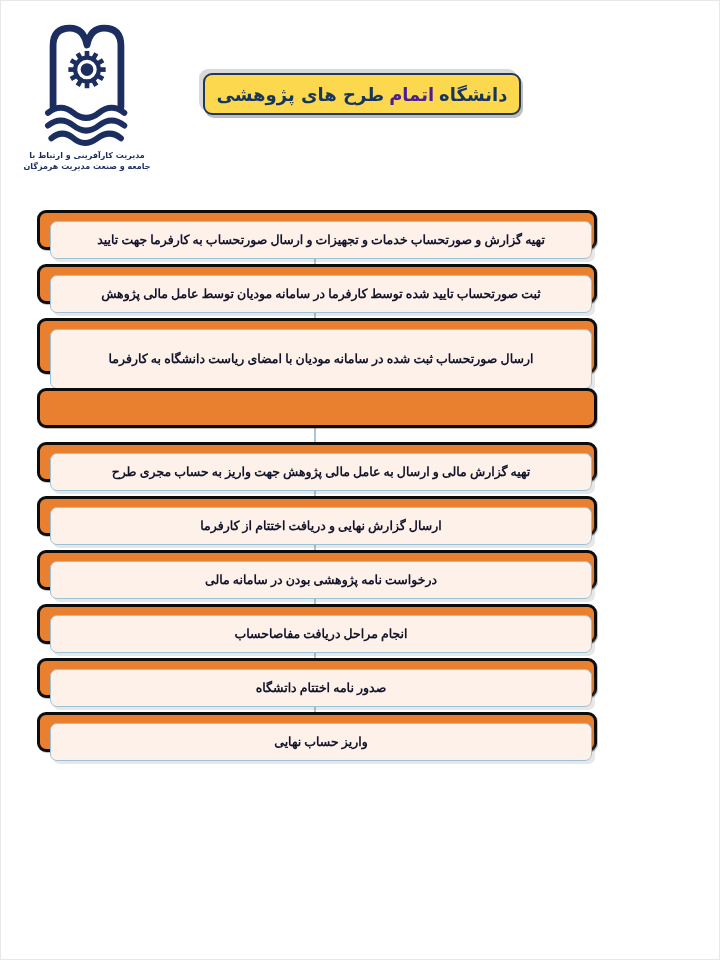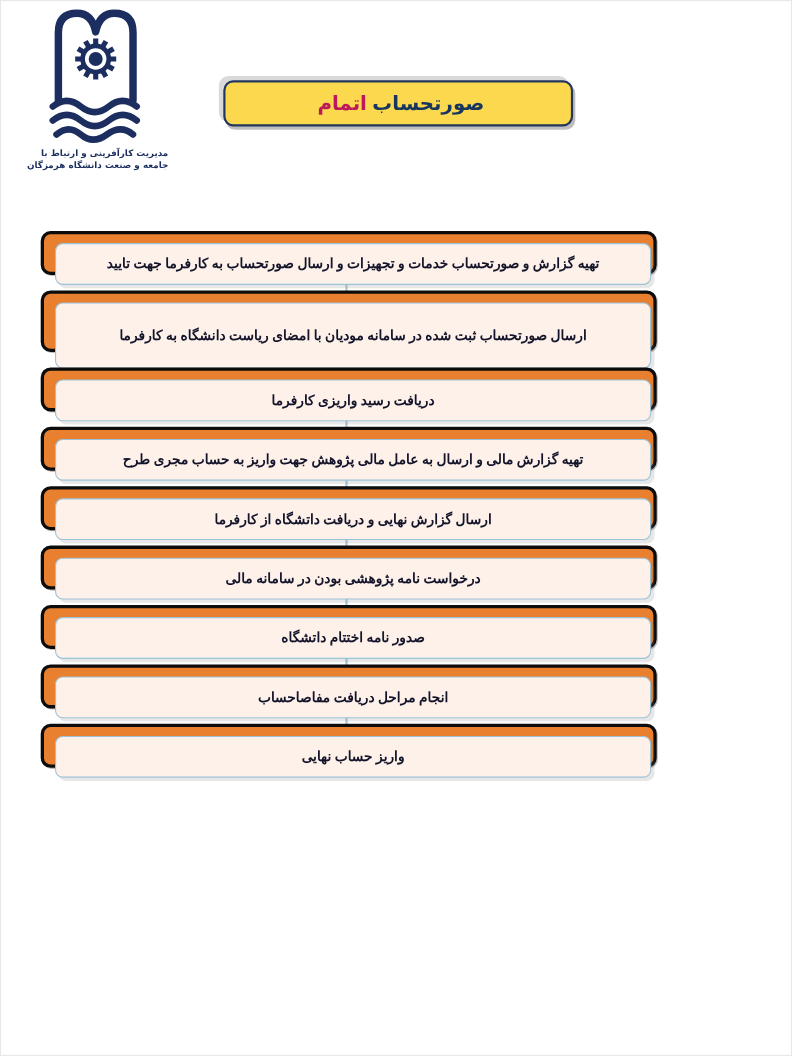--- a/index.html
+++ b/index.html
@@ -4,37 +4,37 @@
 <style>
   * { margin:0; padding:0; box-sizing:border-box; }
   html,body { background:#fff; }
   body { font-family:"DejaVu Sans","Liberation Sans",sans-serif; }
   .page {
     position:relative; width:720px; height:960px; background:#ffffff;
     border:1px solid #e8e8e8; overflow:hidden; margin:0 auto;
   }
 
   
-  .logo { position:absolute; left:20px; top:0; width:132px; text-align:right; }
+  .logo { position:absolute; left:20px; top:16px; width:132px; text-align:center; }
   .logo svg { display:block; margin:0 auto; }
   .logo-cap {
     color:#1b2e5f; font-weight:bold; font-size:8px; line-height:1.35;
     direction:rtl; white-space:nowrap;
   }
 
   
   .banner {
     position:absolute; left:202px; top:72px; width:318px; height:42px;
     background:#fbd84e; border:2px solid #22365e; border-radius:9px;
     display:flex; align-items:center; justify-content:center;
     direction:rtl; font-weight:bold; font-size:18px; color:#17365d;
     box-shadow:-4px -4px 0 rgba(170,170,170,.45), 2px 3px 0 rgba(40,40,40,.30);
     white-space:nowrap;
   }
-  .banner .hl { color:#be185d; margin:0 5px; }
+  .banner .hl { color:#4c1d95; margin:0 5px; }
 
   
   .steps {
     position:absolute; left:36px; top:209px; width:560px;
     display:flex; flex-direction:column; gap:4px;font-family:Liberation Serif, serif;
   }
   .vline {
     position:absolute; left:277px; top:40px; bottom:40px; width:2px;
     background:#a9c7d9; z-index:0;
   }
@@ -85,85 +85,89 @@
       </g>
       <circle cx="60" cy="62" r="14" fill="#ffffff" stroke="#1b2e5f" stroke-width="5"></circle>
       <circle cx="60" cy="62" r="7.5" fill="#1b2e5f"></circle>
       <g fill="none" stroke="#1b2e5f" stroke-width="7" stroke-linecap="round">
         <path d="M14,113 Q29,101 44,113 T74,113 T104,113"></path>
         <path d="M14,128 Q29,116 44,128 T74,128 T104,128"></path>
         <path d="M18,143 Q31,132 44,143 T72,143 T100,143"></path>
       </g>
     </svg>
     <div class="logo-cap">مدیریت کارآفرینی و ارتباط با</div>
-    <div class="logo-cap">جامعه و صنعت دانشگاه هرمزگان</div>
+    <div class="logo-cap">جامعه و صنعت مدیریت هرمزگان</div>
   </div>
 
   <div class="banner">
-    <span>صورتحساب</span>
+    <span>دانشگاه</span>
     <span class="hl">اتمام</span>
+    <span>طرح های پژوهشی</span>
   </div>
 
   <div class="steps">
     <div class="vline"></div>
 
   <div class="step">
     <div class="back"></div>
     <div class="front">
       <span class="lbl">تهیه گزارش و صورتحساب خدمات و تجهیزات و ارسال صورتحساب به کارفرما جهت تایید</span>
     </div>
   </div>
 
+  <div class="step">
+    <div class="back"></div>
+    <div class="front">
+      <span class="lbl">ثبت صورتحساب تایید شده توسط کارفرما در سامانه مودیان توسط عامل مالی پژوهش</span>
+    </div>
+  </div>
 
   <div class="step tall">
     <div class="back"></div>
     <div class="front">
       <span class="lbl">ارسال صورتحساب ثبت شده در سامانه مودیان با امضای ریاست دانشگاه به کارفرما</span>
     </div>
   </div>
 
   <div class="step">
     <div class="back"></div>
-    <div class="front">
-      <span class="lbl">دریافت رسید واریزی کارفرما</span>
-    </div>
   </div>
 
   <div class="step">
     <div class="back"></div>
     <div class="front">
       <span class="lbl">تهیه گزارش مالی و ارسال به عامل مالی پژوهش جهت واریز به حساب مجری طرح</span>
     </div>
   </div>
 
   <div class="step">
     <div class="back"></div>
     <div class="front">
-      <span class="lbl">ارسال گزارش نهایی و دریافت داتشگاه از کارفرما</span>
+      <span class="lbl">ارسال گزارش نهایی و دریافت اختتام از کارفرما</span>
     </div>
   </div>
 
   <div class="step">
     <div class="back"></div>
     <div class="front">
       <span class="lbl">درخواست نامه پژوهشی بودن  در سامانه مالی</span>
     </div>
   </div>
 
   <div class="step">
     <div class="back"></div>
     <div class="front">
-      <span class="lbl">صدور نامه اختتام داتشگاه</span>
+      <span class="lbl">انجام مراحل دریافت مفاصاحساب</span>
     </div>
   </div>
 
   <div class="step">
     <div class="back"></div>
     <div class="front">
-      <span class="lbl">انجام مراحل دریافت مفاصاحساب</span>
+      <span class="lbl">صدور نامه اختتام داتشگاه</span>
     </div>
   </div>
 
   <div class="step">
     <div class="back"></div>
     <div class="front">
       <span class="lbl">واریز حساب نهایی</span>
     </div>
   </div>
 </div>

